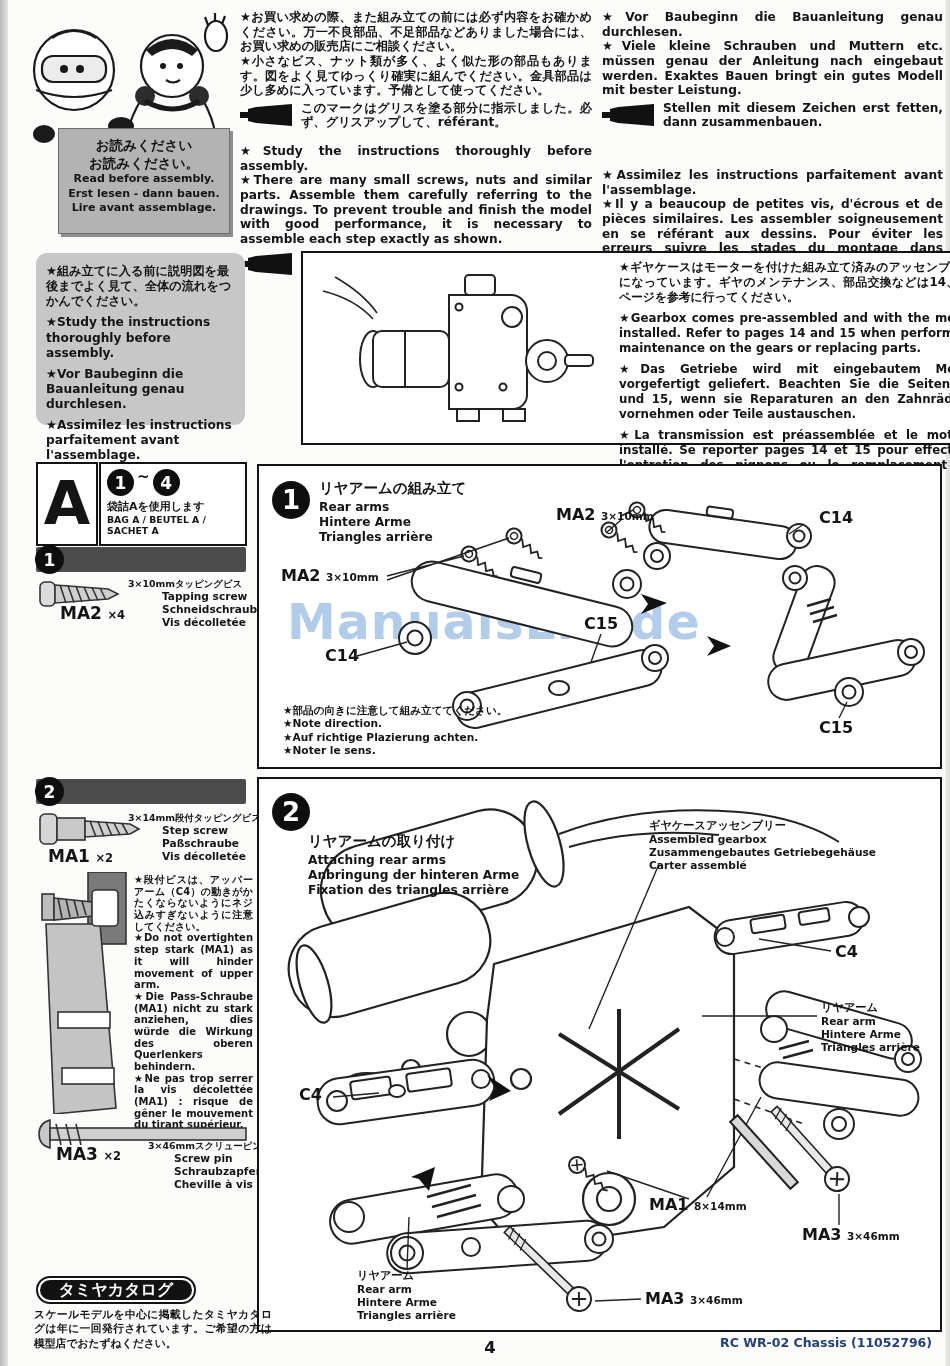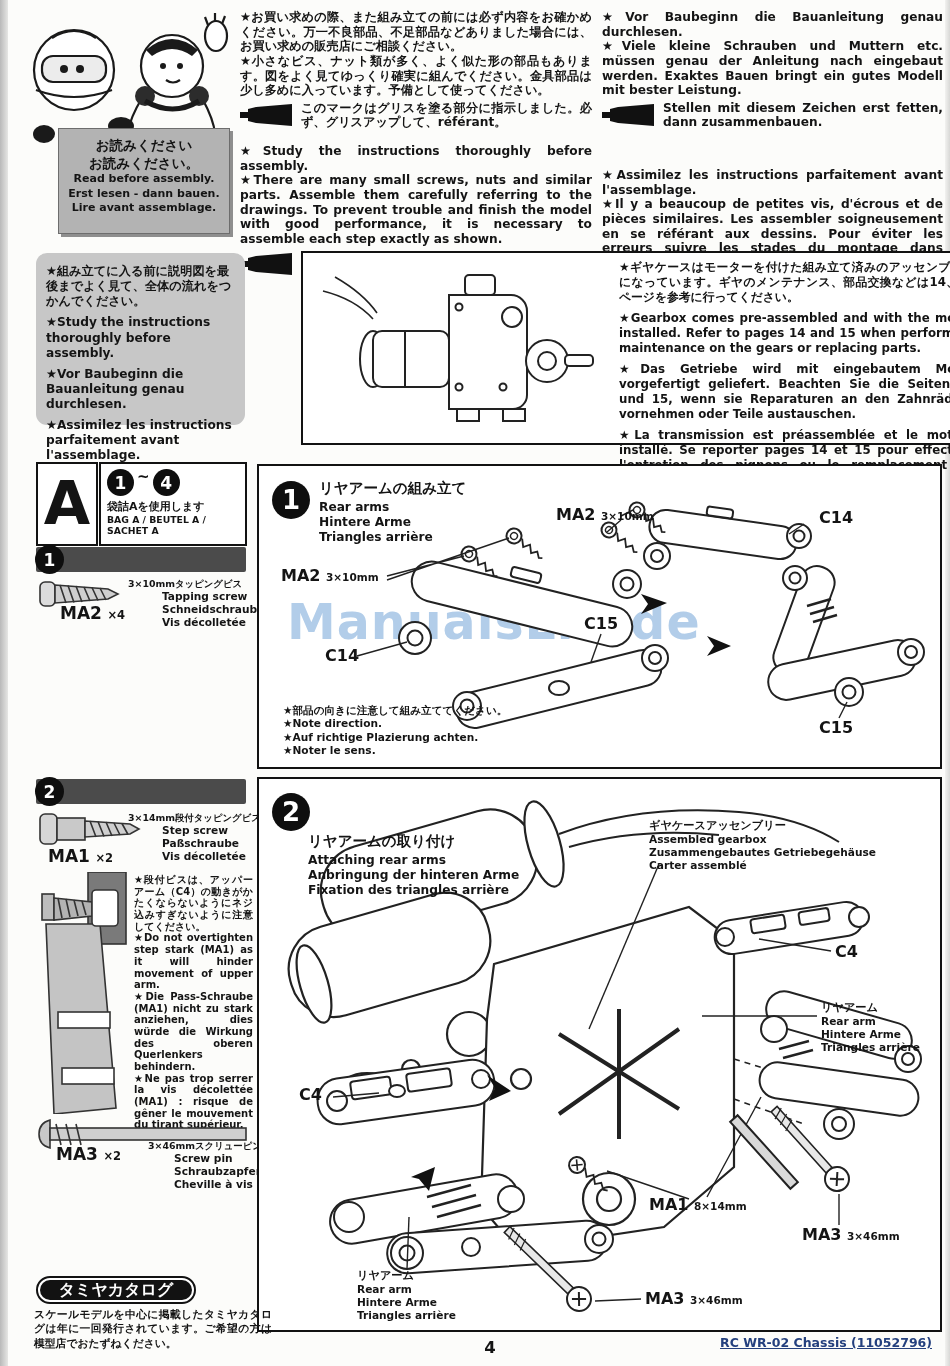--- a/index.html
+++ b/index.html
@@ -56,21 +56,21 @@
   .watermark{position:absolute;font-size:49px;color:#b2cde9;z-index:1;letter-spacing:1px;}
   .diagram{position:absolute;left:0;top:0;z-index:2;}
   .caution-text{font-size:10px;line-height:1.17;text-align:justify;}
   .caution-text p{margin:0;}
   
   .pill-out{border:2px solid #121212;border-radius:14px;padding:2px;background:#fff;}
   .pill-in{background:#121212;border-radius:10px;color:#fff;text-align:center;
            font-size:16px;line-height:20px;}
   .catalog-body{font-size:10.8px;line-height:1.32;text-align:justify;}
   .page-num{font-size:16.5px;text-align:center;}
-  .product-code{font-size:12.5px;color:#24407e;text-align:right;text-decoration:underline;}
+  .product-code{font-size:12.5px;color:#24407e;text-align:right;}
   .edge-l{left:0;top:0;width:8px;height:1366px;background:linear-gradient(90deg,#b9b9b9,#e6e6e4);}
   .edge-r{left:945px;top:0;width:5px;height:1366px;background:linear-gradient(90deg,#f2f2f0,#d8d8d6);}
 </style>
 </head>
 <body>
 
 <div class="page">
   <div class="abs edge-l"></div>
   <div class="abs edge-r"></div>
 

